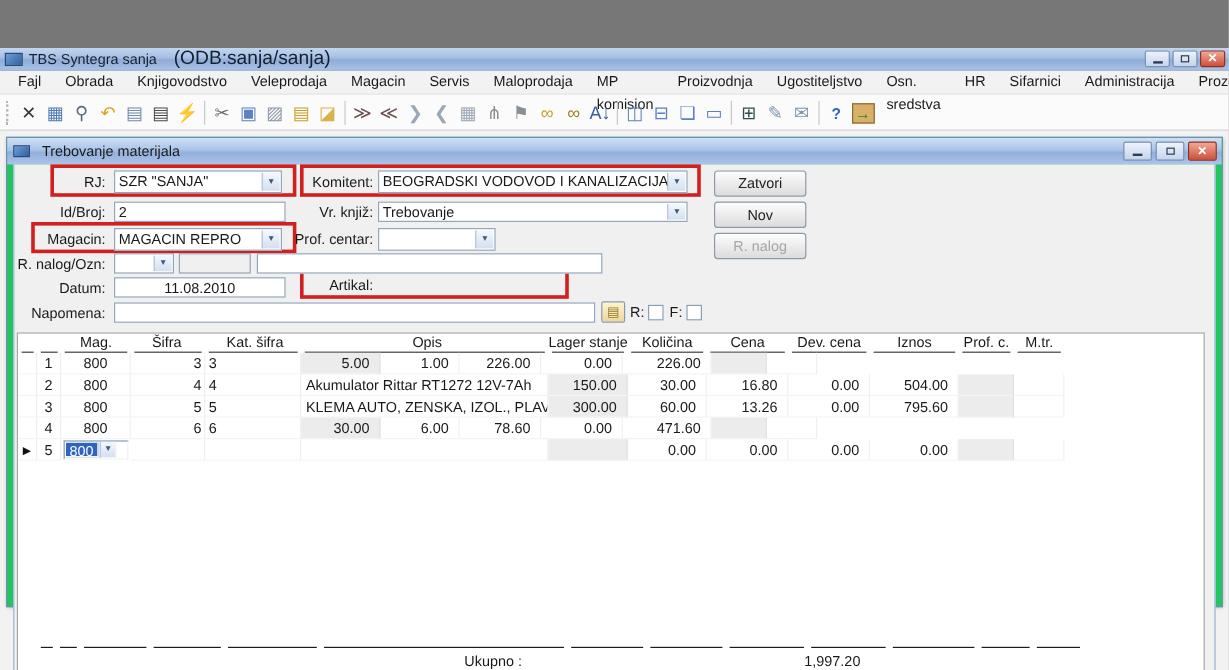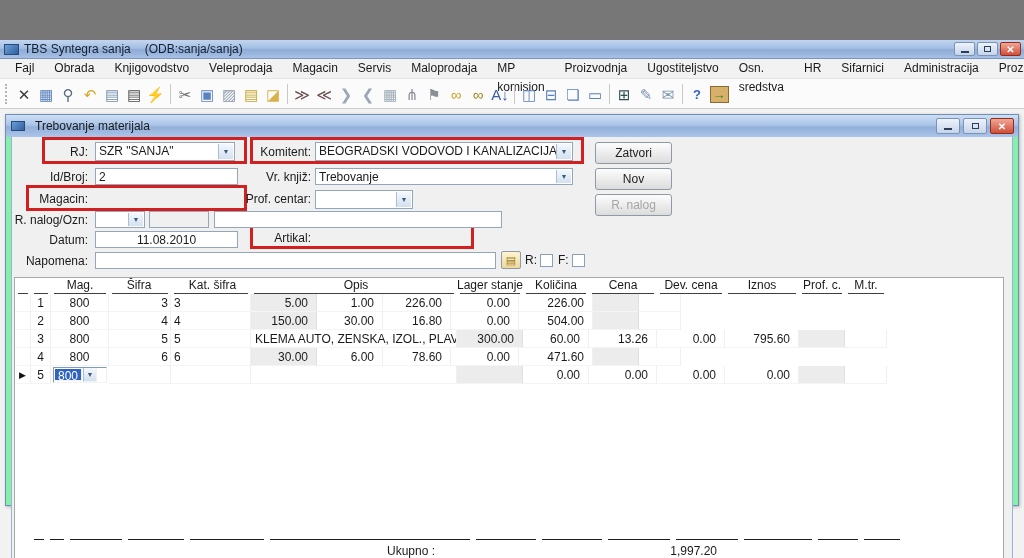--- a/index.html
+++ b/index.html
@@ -6,21 +6,21 @@
   body { font-family:"Liberation Sans", sans-serif; background:#777; }
   .screen { position:relative; width:1024px; height:558px; background:#f2f2f2; overflow:hidden;
             font-size:12px; color:#1a1a1a;margin-top:40px; }
 
   
   .titlebar { height:19px; background:linear-gradient(180deg,#c3d6f0 0%,#a4bfe4 45%,#8facd6 55%,#a7c0e6 100%);
               border-bottom:1px solid #7b96bd; display:flex; align-items:center; padding-left:4px; }
   .app-icon { width:15px; height:11px; background:linear-gradient(135deg,#6f9fd8,#2f5f9e);
               border:1px solid #274b79; margin-right:5px; }
   .title-text { font-size:12px; color:#14202e; }
-  .title-sub { font-size:12px; color:#14202e; margin-left:14px; }
+  .title-sub { font-size:16px; color:#14202e; margin-left:14px; }
   .win-controls { position:absolute; right:3px; top:2px; display:flex; gap:2px; }
   .wbtn { width:21px; height:14px; border:1px solid #7b93b5; border-radius:2px;
           background:linear-gradient(180deg,#eef3fb,#c6d4ea); display:flex; align-items:center;
           justify-content:center; font-size:9px; color:#2c3e55; }
   .wbtn .bar { width:8px; height:2px; background:#2c3e55; margin-top:6px; }
   .wbtn .box { width:7px; height:6px; border:1px solid #2c3e55; }
   .wbtn.close { background:linear-gradient(180deg,#f0a896,#cf4f3a); border-color:#942c19;
                 color:#fff; font-weight:bold; font-size:10px; }
 
   
@@ -44,21 +44,21 @@
 
   
   .bg-strip { position:absolute; left:0; bottom:0; width:1024px; height:9px; background:#fff;
               border-top:1px solid #9a9a9a; overflow:hidden; font-size:12px; color:#333; }
   .bg-strip .blockL { position:absolute; left:0; top:0; width:72px; height:9px; background:#d5d1ca; border-right:1px solid #9a9a9a;}
   .bg-strip .blockR { position:absolute; left:897px; top:0; width:127px; height:9px; background:#d5d1ca; border-left:1px solid #9a9a9a;}
   .bg-strip span { position:absolute; top:1px; }
 
   
   .child { position:absolute; left:5px; top:5px; width:1014px; height:392px;
-           border:1px solid #6f8fb4; background:#86efac; box-shadow:1px 1px 3px rgba(0,0,0,.25); }
+           border:1px solid #6f8fb4; background:#22c55e; box-shadow:1px 1px 3px rgba(0,0,0,.25); }
   .child-title { height:22px; background:linear-gradient(180deg,#cfdff5 0%,#aac4e8 45%,#93b0da 55%,#abc4ea 100%);
                  display:flex; align-items:center; padding-left:5px; position:relative; }
   .child-title .app-icon { width:14px; height:10px; }
   .child-controls { position:absolute; right:4px; top:3px; display:flex; gap:3px; }
   .child-controls .wbtn { width:24px; height:16px; }
   .child-body { position:relative; margin:0 5px 5px 5px; background:#f0f0f0; height:430px;
                 border:1px solid #98b4d4; border-top:none; }
 
   
   .flabel { position:absolute; width:70px; text-align:right; color:#1a1a1a; }
@@ -235,20 +235,24 @@
         <span class="flabel" style="left:6px;top:33px">Id/Broj:</span>
         <div class="field" style="left:83px;top:31px;width:143px;height:17px">2</div>
         <span class="flabel" style="left:229px;top:33px">Vr. knjiž:</span>
         <div class="field" style="left:303px;top:31px;width:258px;height:17px">
           <span>Trebovanje</span>
           <span class="arrowbtn">▼</span>
         </div>
         <div class="pbtn" style="left:583px;top:31px">Nov</div>
 
         <span class="flabel" style="left:6px;top:55px">Magacin:</span>
+        <div class="field" style="left:83px;top:53px;width:140px;height:19px">
+          <span>MAGACIN REPRO</span>
+          <span class="arrowbtn">▼</span>
+        </div>
         <span class="flabel" style="left:229px;top:55px">Prof. centar:</span>
         <div class="field" style="left:303px;top:53px;width:98px;height:19px">
           <span></span>
           <span class="arrowbtn">▼</span>
         </div>
         <div class="pbtn disabled" style="left:583px;top:57px">R. nalog</div>
 
         <span class="flabel" style="left:0;top:76px;width:76px">R. nalog/Ozn:</span>
         <div class="field" style="left:83px;top:74px;width:50px;height:17px">
           <span class="arrowbtn">▼</span>
@@ -298,20 +302,21 @@
                 <span class="c10">226.00</span>
                 <span class="c11"></span>
                 <span class="c12"></span>
             </div>
             <div class="grow">
               <span class="c0"></span>
                 <span class="c1">2</span>
                 <span class="c2">800</span>
                 <span class="c3">4</span>
                 <span class="c4">4</span>
+                <span class="c5">Akumulator  Rittar RT1272 12V-7Ah</span>
                 <span class="c6">150.00</span>
                 <span class="c7">30.00</span>
                 <span class="c8">16.80</span>
                 <span class="c9">0.00</span>
                 <span class="c10">504.00</span>
                 <span class="c11"></span>
                 <span class="c12"></span>
             </div>
             <div class="grow">
               <span class="c0"></span>

